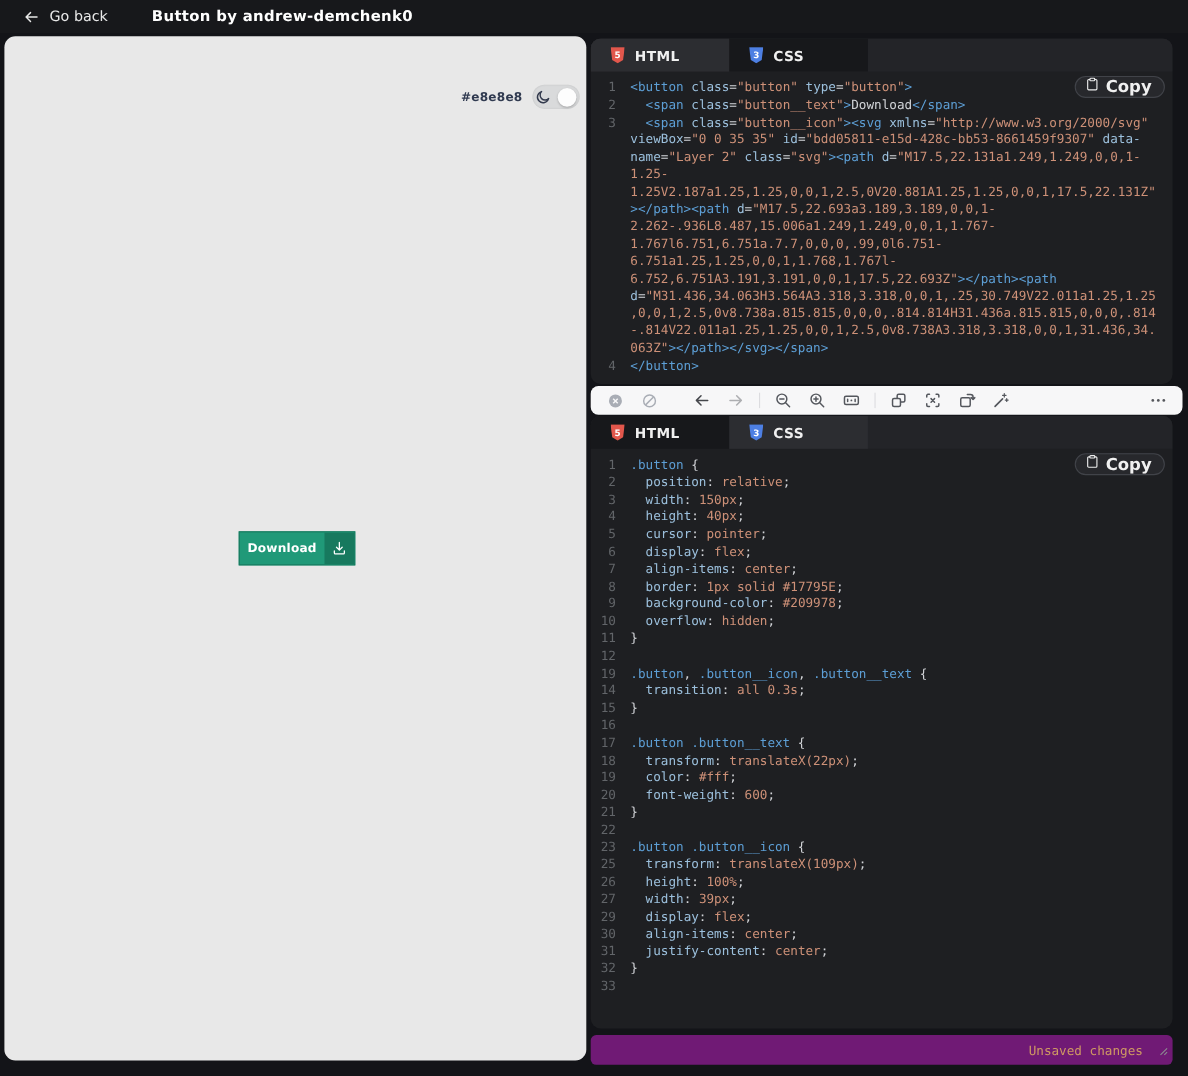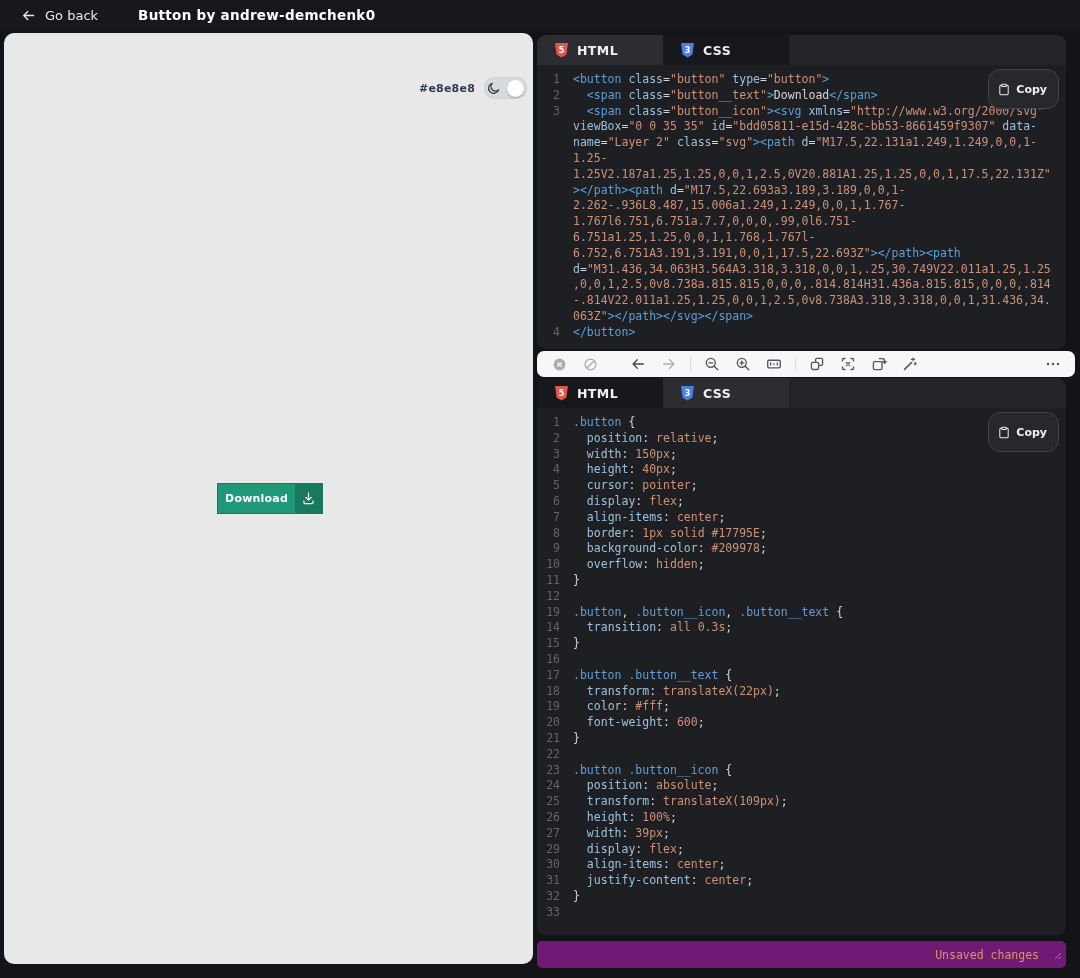--- a/index.html
+++ b/index.html
@@ -31,21 +31,21 @@
   .shield{width:13px;height:15px;display:inline-flex;align-items:center;justify-content:center;clip-path:polygon(0 0,100% 0,88% 80%,50% 100%,12% 80%)}
   .shield i{font-style:normal;color:#fff;font-size:8px;font-weight:bold;font-family:"DejaVu Sans",sans-serif}
   .code-area{position:relative;height:calc(100% - 30px);padding-top:7px;box-sizing:border-box;overflow:hidden;font-family:"DejaVu Sans Mono",monospace;font-size:11.5px;line-height:15.8px}
   .code-row{display:flex}
   .ln{flex:0 0 36px;text-align:right;padding-right:13px;color:#626569;user-select:none;box-sizing:border-box}
   .cl{flex:1;white-space:pre-wrap;overflow-wrap:anywhere;padding-right:10px;min-height:15.8px}
   .tok-t{color:#5d9fd6}
   .tok-a{color:#9cc0dd}
   .tok-s{color:#ce9178}
   .tok-p{color:#d3d5d9}
-  .copy-btn{position:absolute;top:4px;right:7px;height:40px;display:flex;align-items:center;gap:6px;background:#27282c;border:1px solid #414349;border-radius:12px;color:#f0f0f0;font-size:11px;font-weight:bold;padding:0 11px 0 9px;cursor:pointer;font-family:"DejaVu Sans",sans-serif;z-index:2}
+  .copy-btn{position:absolute;top:4px;right:7px;height:20px;display:flex;align-items:flex-start;gap:6px;background:#27282c;border:1px solid #414349;border-radius:12px;color:#f0f0f0;font-size:15px;font-weight:bold;padding:0 11px 0 9px;cursor:pointer;font-family:"DejaVu Sans",sans-serif;z-index:2}
 
   
   .toolbar{position:absolute;left:537px;top:351px;width:538px;height:26px;background:#f7f7f8;border-radius:7px;display:flex;align-items:center;padding:0 12px;box-sizing:border-box;column-gap:11px;z-index:2}
   .tb-btn{width:20px;height:20px;border:none;background:none;padding:0;display:flex;align-items:center;justify-content:center;cursor:pointer}
   .tb-btn.disabled{opacity:.45;cursor:default}
   .tb-divider{width:1px;height:14px;background:#dcdcdf}
   .tb-spacer{flex:1}
 
   
   .statusbar{position:absolute;left:537px;top:941px;width:529px;height:27px;background:#701a75;border-radius:5px;display:flex;align-items:center;justify-content:flex-end;padding-right:27px;box-sizing:border-box}
@@ -322,24 +322,20 @@
       </div>
       <div class="code-row">
         <span class="ln">22</span>
         <span class="cl"></span>
       </div>
       <div class="code-row">
         <span class="ln">23</span>
         <span class="cl"><span class="tok-t">.button .button__icon</span><span class="tok-p"> {</span></span>
       </div>
       <div class="code-row">
-        <span class="ln">24</span>
-        <span class="cl"><span class="tok-p">  </span><span class="tok-a">position</span><span class="tok-p">: </span><span class="tok-s">absolute</span><span class="tok-p">;</span></span>
-      </div>
-      <div class="code-row">
         <span class="ln">25</span>
         <span class="cl"><span class="tok-p">  </span><span class="tok-a">transform</span><span class="tok-p">: </span><span class="tok-s">translateX(109px)</span><span class="tok-p">;</span></span>
       </div>
       <div class="code-row">
         <span class="ln">26</span>
         <span class="cl"><span class="tok-p">  </span><span class="tok-a">height</span><span class="tok-p">: </span><span class="tok-s">100%</span><span class="tok-p">;</span></span>
       </div>
       <div class="code-row">
         <span class="ln">27</span>
         <span class="cl"><span class="tok-p">  </span><span class="tok-a">width</span><span class="tok-p">: </span><span class="tok-s">39px</span><span class="tok-p">;</span></span>

